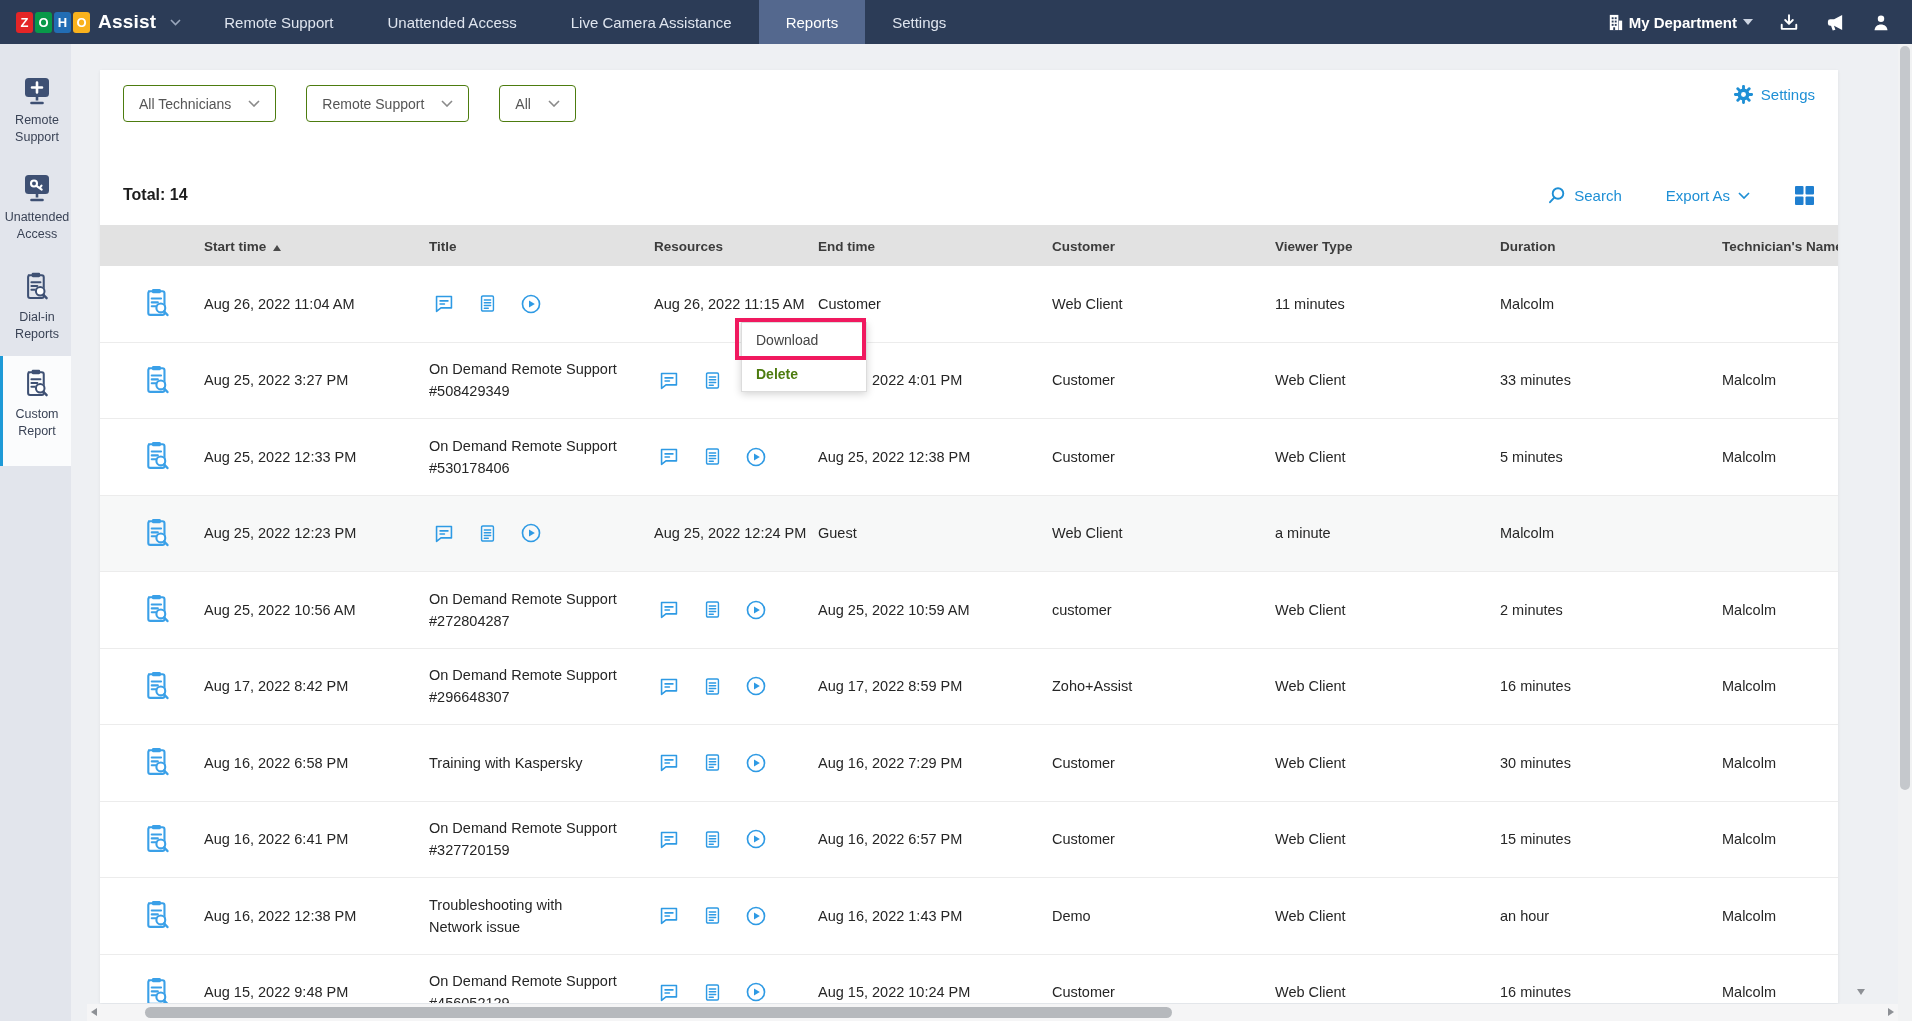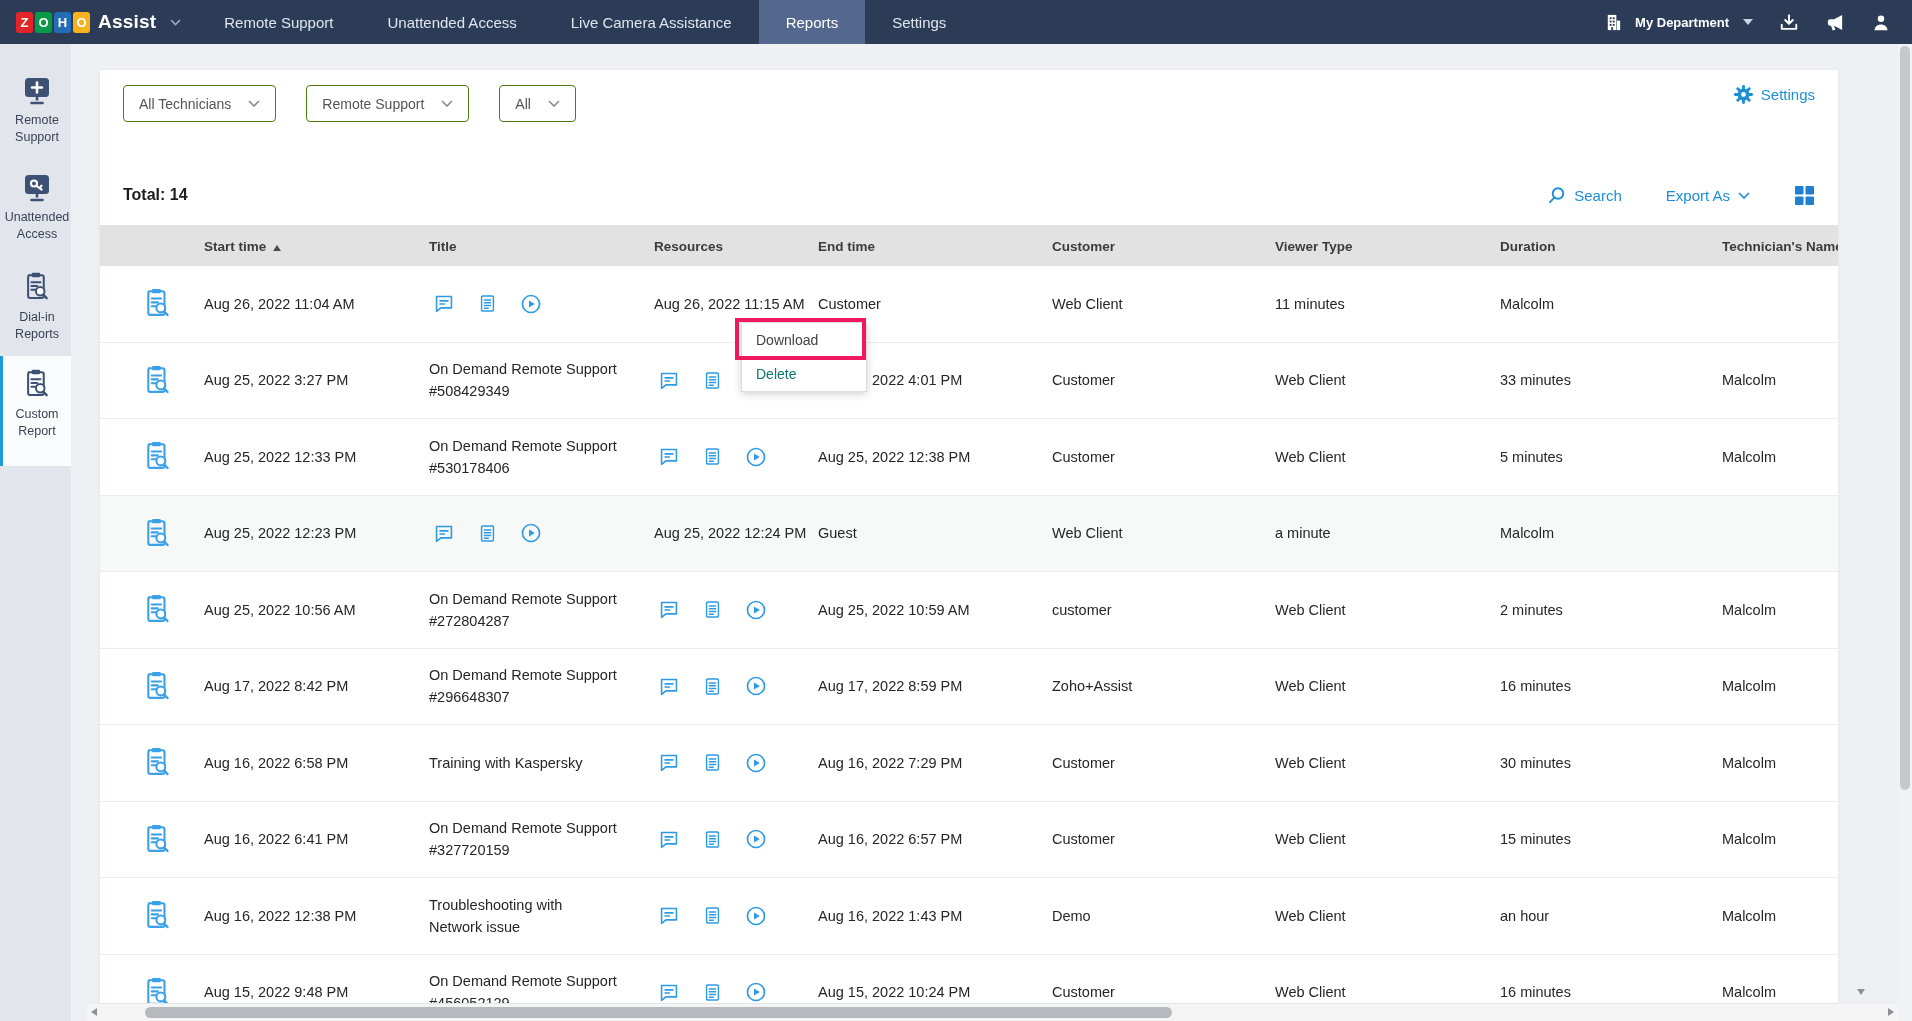--- a/index.html
+++ b/index.html
@@ -15,21 +15,21 @@
   .tile:nth-child(1){ background:#e42527; }
   .tile:nth-child(2){ background:#089949; }
   .tile:nth-child(3){ background:#226db4; }
   .tile:nth-child(4){ background:#f9b21d; }
   .logo-product { color:#fff; font-size:19px; font-weight:700; margin-left:8px; letter-spacing:.2px; }
   .logo-caret { margin-left:14px; display:flex; align-items:center; }
   .nav-items { display:flex; align-items:stretch; }
   .nav-item { display:flex; align-items:center; padding:0 27px; color:#dfe5ef; font-size:15px; cursor:pointer; white-space:nowrap; }
   .nav-item.active { background:#54688e; color:#fff; }
   .nav-right { margin-left:auto; display:flex; align-items:center; gap:26px; padding-right:22px; }
-  .dept { display:flex; align-items:center; gap:12px; color:#fff; font-size:13px; font-weight:600; cursor:pointer; }
+  .dept { display:flex; align-items:center; gap:4px; color:#fff; font-size:15px; font-weight:600; cursor:pointer; }
   .dept-caret { width:0; height:0; border-left:5px solid transparent; border-right:5px solid transparent; border-top:6px solid #cdd5e2; margin-left:2px; }
   .nav-icon-btn { display:flex; align-items:center; cursor:pointer; }
   .icon svg { display:block; }
 
   
   .body { position:absolute; top:44px; left:0; right:0; bottom:0; display:flex; }
   .sidebar { width:71px; background:#e2e5ec; padding-top:21px; flex:none; }
   .side-item { height:97px; display:flex; flex-direction:column; align-items:center; padding-top:13px; cursor:pointer; text-align:center; border-left:3px solid transparent; }
   .side-item .icon { margin-bottom:7px; }
   .side-label { font-size:12.5px; color:#3a4356; line-height:17px; }
@@ -64,21 +64,21 @@
   .trow.shaded { background:#f7f8f8; }
   .cell { font-size:14.5px; color:#262626; }
   .cell-icon { padding-left:44px; }
   .cell-title span { display:inline-block; max-width:190px; line-height:22px; }
   .cell-res { display:flex; gap:23px; align-items:center; padding-left:4px; }
   .res-btn { cursor:pointer; display:flex; }
 
   
   .ctx-menu { position:absolute; left:641px; top:252px; width:126px; background:#fff; border:1px solid #dcdcdc; box-shadow:0 2px 8px rgba(0,0,0,.18); z-index:20; }
   .ctx-item { height:34px; display:flex; align-items:center; padding-left:14px; font-size:14px; color:#444; cursor:pointer; background:#fff; }
-  .ctx-item.danger { color:#0f766e; }
+  .ctx-item.danger { color:#4d7c0f;font-weight:bold; }
   .annotation { position:absolute; left:635px; top:248px; width:131px; height:42px; border:4px solid #f0195f; z-index:21; pointer-events:none; }
 
   
   .vscroll { position:absolute; top:44px; right:0; bottom:0; width:14px; background:#f1f2f3; z-index:40; }
   .vscroll .thumb { position:absolute; top:2px; left:2px; width:10px; height:744px; background:#c5c8cc; border-radius:5px; }
   .hscroll { position:absolute; left:16px; right:14px; bottom:0; height:17px; background:#f5f5f6; }
   .hscroll .thumb { position:absolute; left:58px; top:3px; width:1027px; height:11px; background:#b6b9bd; border-radius:6px; }
   .h-arrow { position:absolute; top:4px; width:0; height:0; border-top:4.5px solid transparent; border-bottom:4.5px solid transparent; }
   .h-arrow.left { left:4px; border-right:6px solid #8d9095; }
   .h-arrow.right { right:4px; border-left:6px solid #8d9095; }

